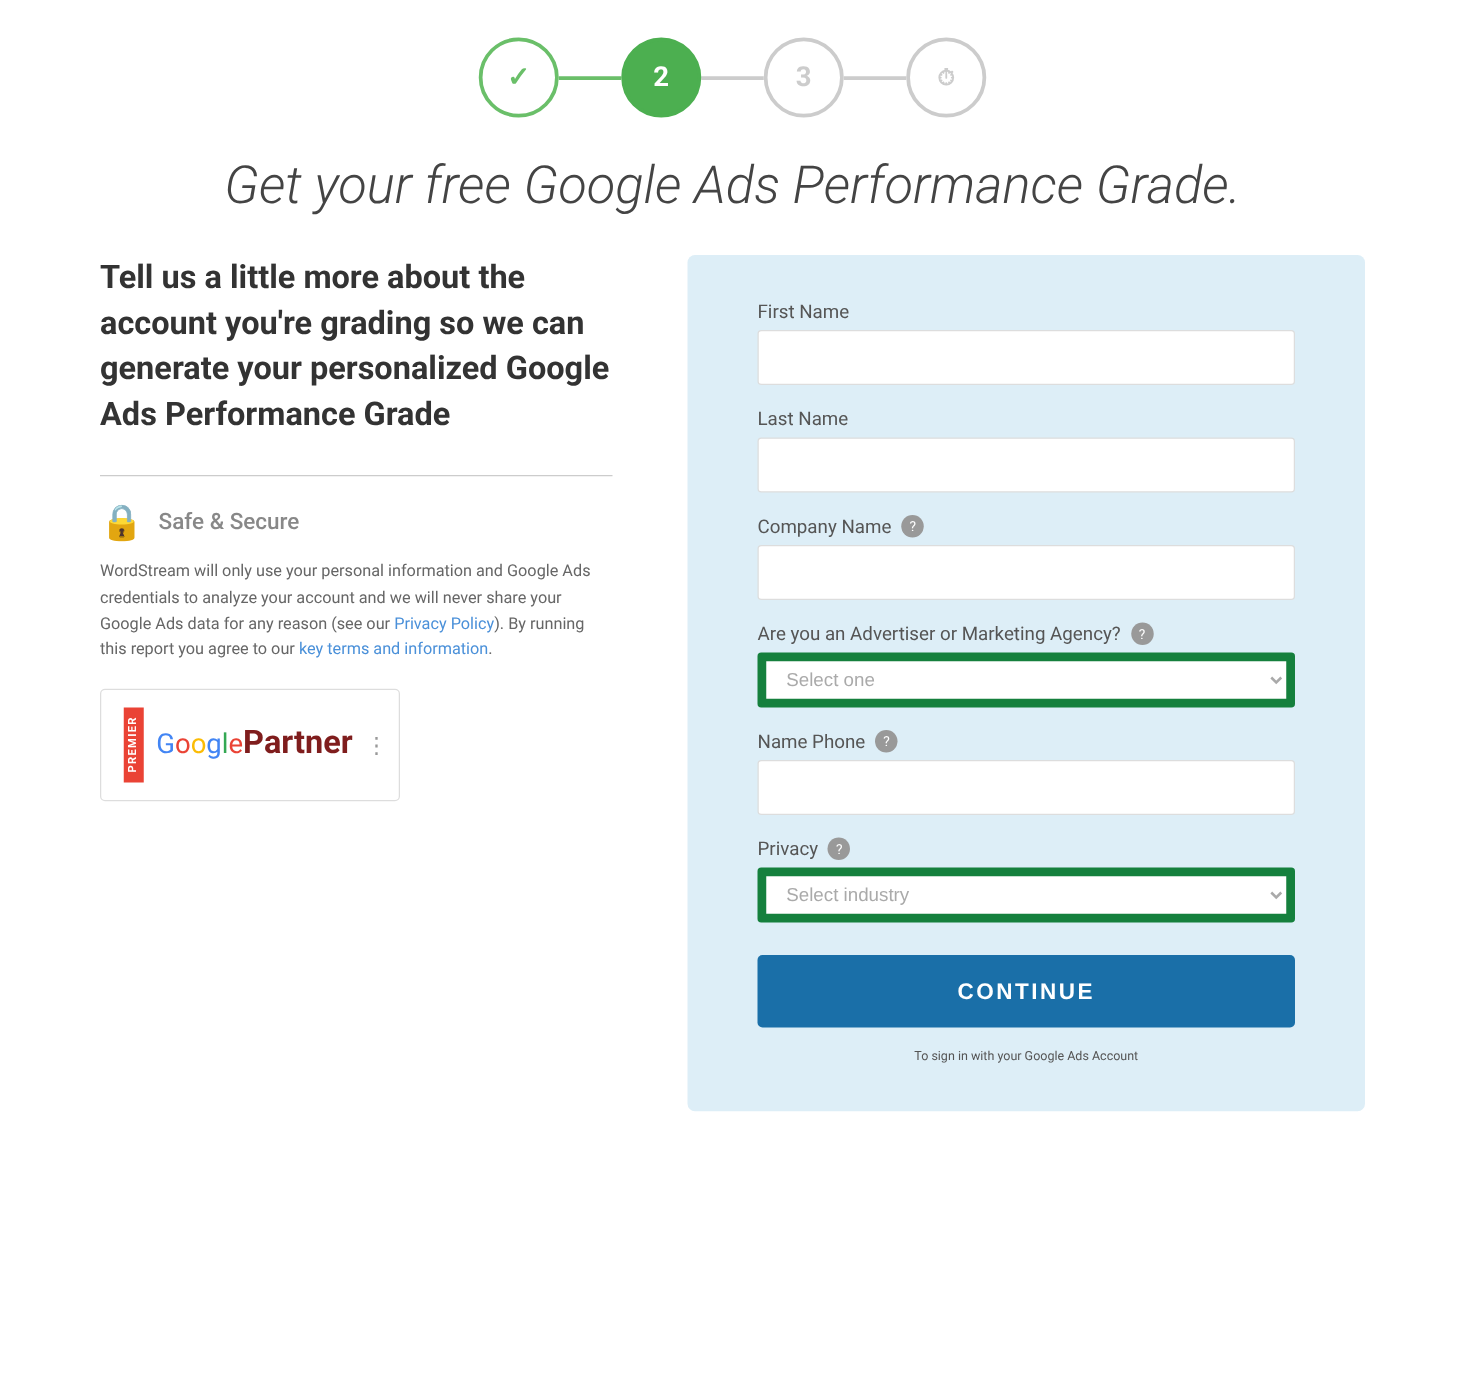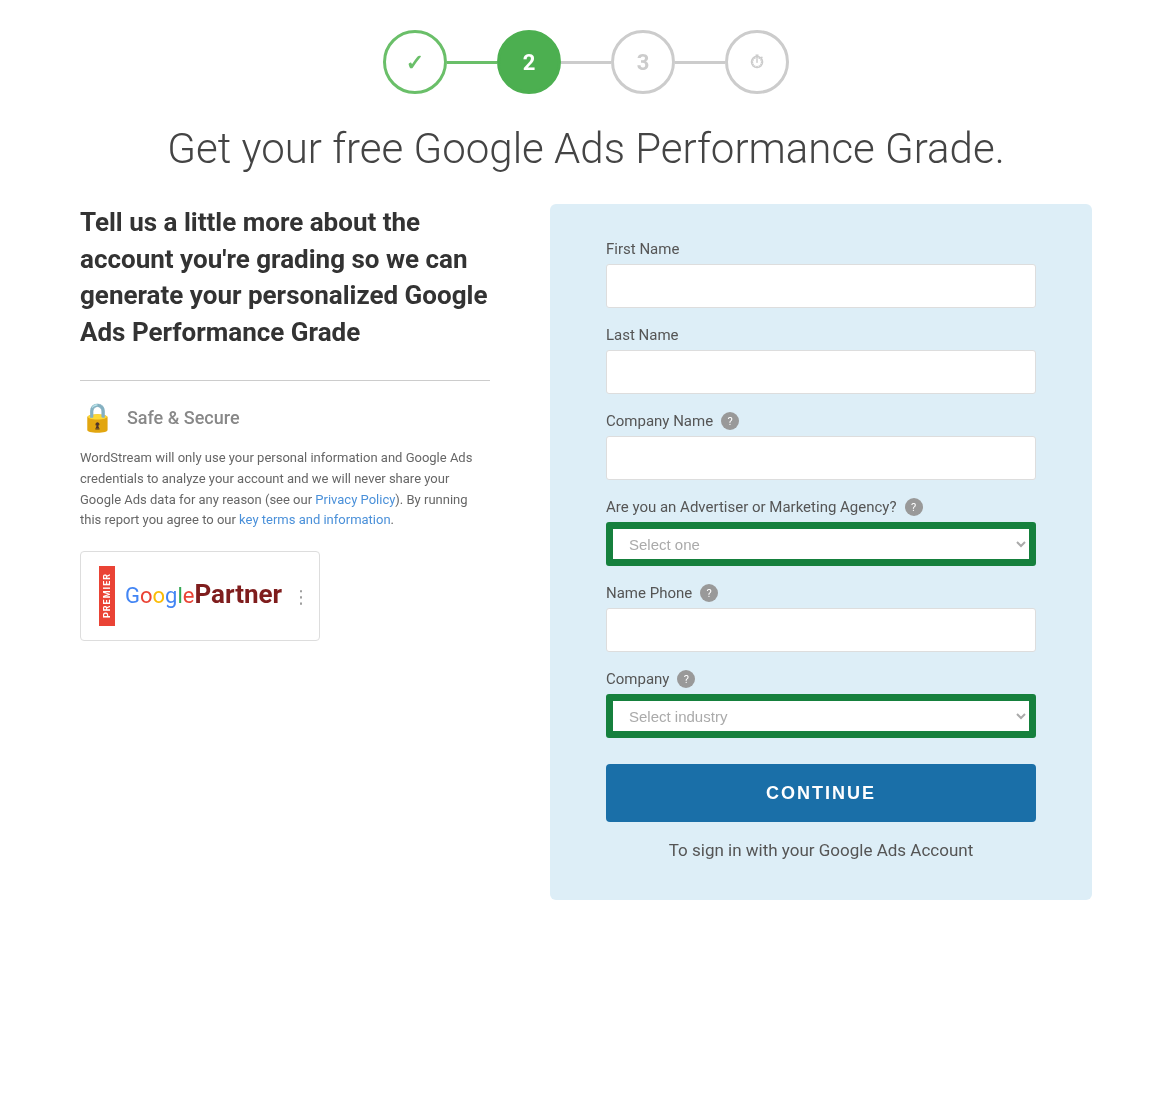--- a/index.html
+++ b/index.html
@@ -76,20 +76,21 @@
       flex: 0 0 430px;
       padding-right: 20px;
     }
     .page-headline {
       font-size: 42px;
       font-weight: 300;
       color: #444;
       text-align: center;
       margin-bottom: 30px;
       line-height: 1.2;
+      font-style: italic;
     }
     .left-description {
       font-size: 26px;
       font-weight: 700;
       color: #333;
       line-height: 1.4;
       margin-bottom: 30px;
     }
     .divider {
       border: none;
@@ -237,21 +238,21 @@
       font-weight: 700;
       letter-spacing: 2px;
       border: none;
       border-radius: 4px;
       cursor: pointer;
       margin-top: 8px;
       margin-bottom: 16px;
     }
     .signin-text {
       text-align: center;
-      font-size: 17px;
+      font-size: 10px;
       color: #555;
       line-height: 1.5;
     }
   </style>
 </head>
 <body>
 
 <div class="page-wrapper">
 
   <div class="progress-steps">
@@ -332,21 +333,21 @@
       <div class="form-group">
         <label class="form-label">
           <span>Name Phone</span>
           <span class="help-icon">?</span>
         </label>
         <input class="form-input" type="tel" placeholder="" style="">
       </div>
 
       <div class="form-group">
         <label class="form-label">
-          <span>Company</span>
+          <span>Privacy</span>
           <span class="help-icon">?</span>
         </label>
         <select class="form-select">
           <option value="">Select industry</option>
           <option value="retail">Retail</option>
           <option value="finance">Finance</option>
           <option value="healthcare">Healthcare</option>
           <option value="technology">Technology</option>
           <option value="other">Other</option>
         </select>

